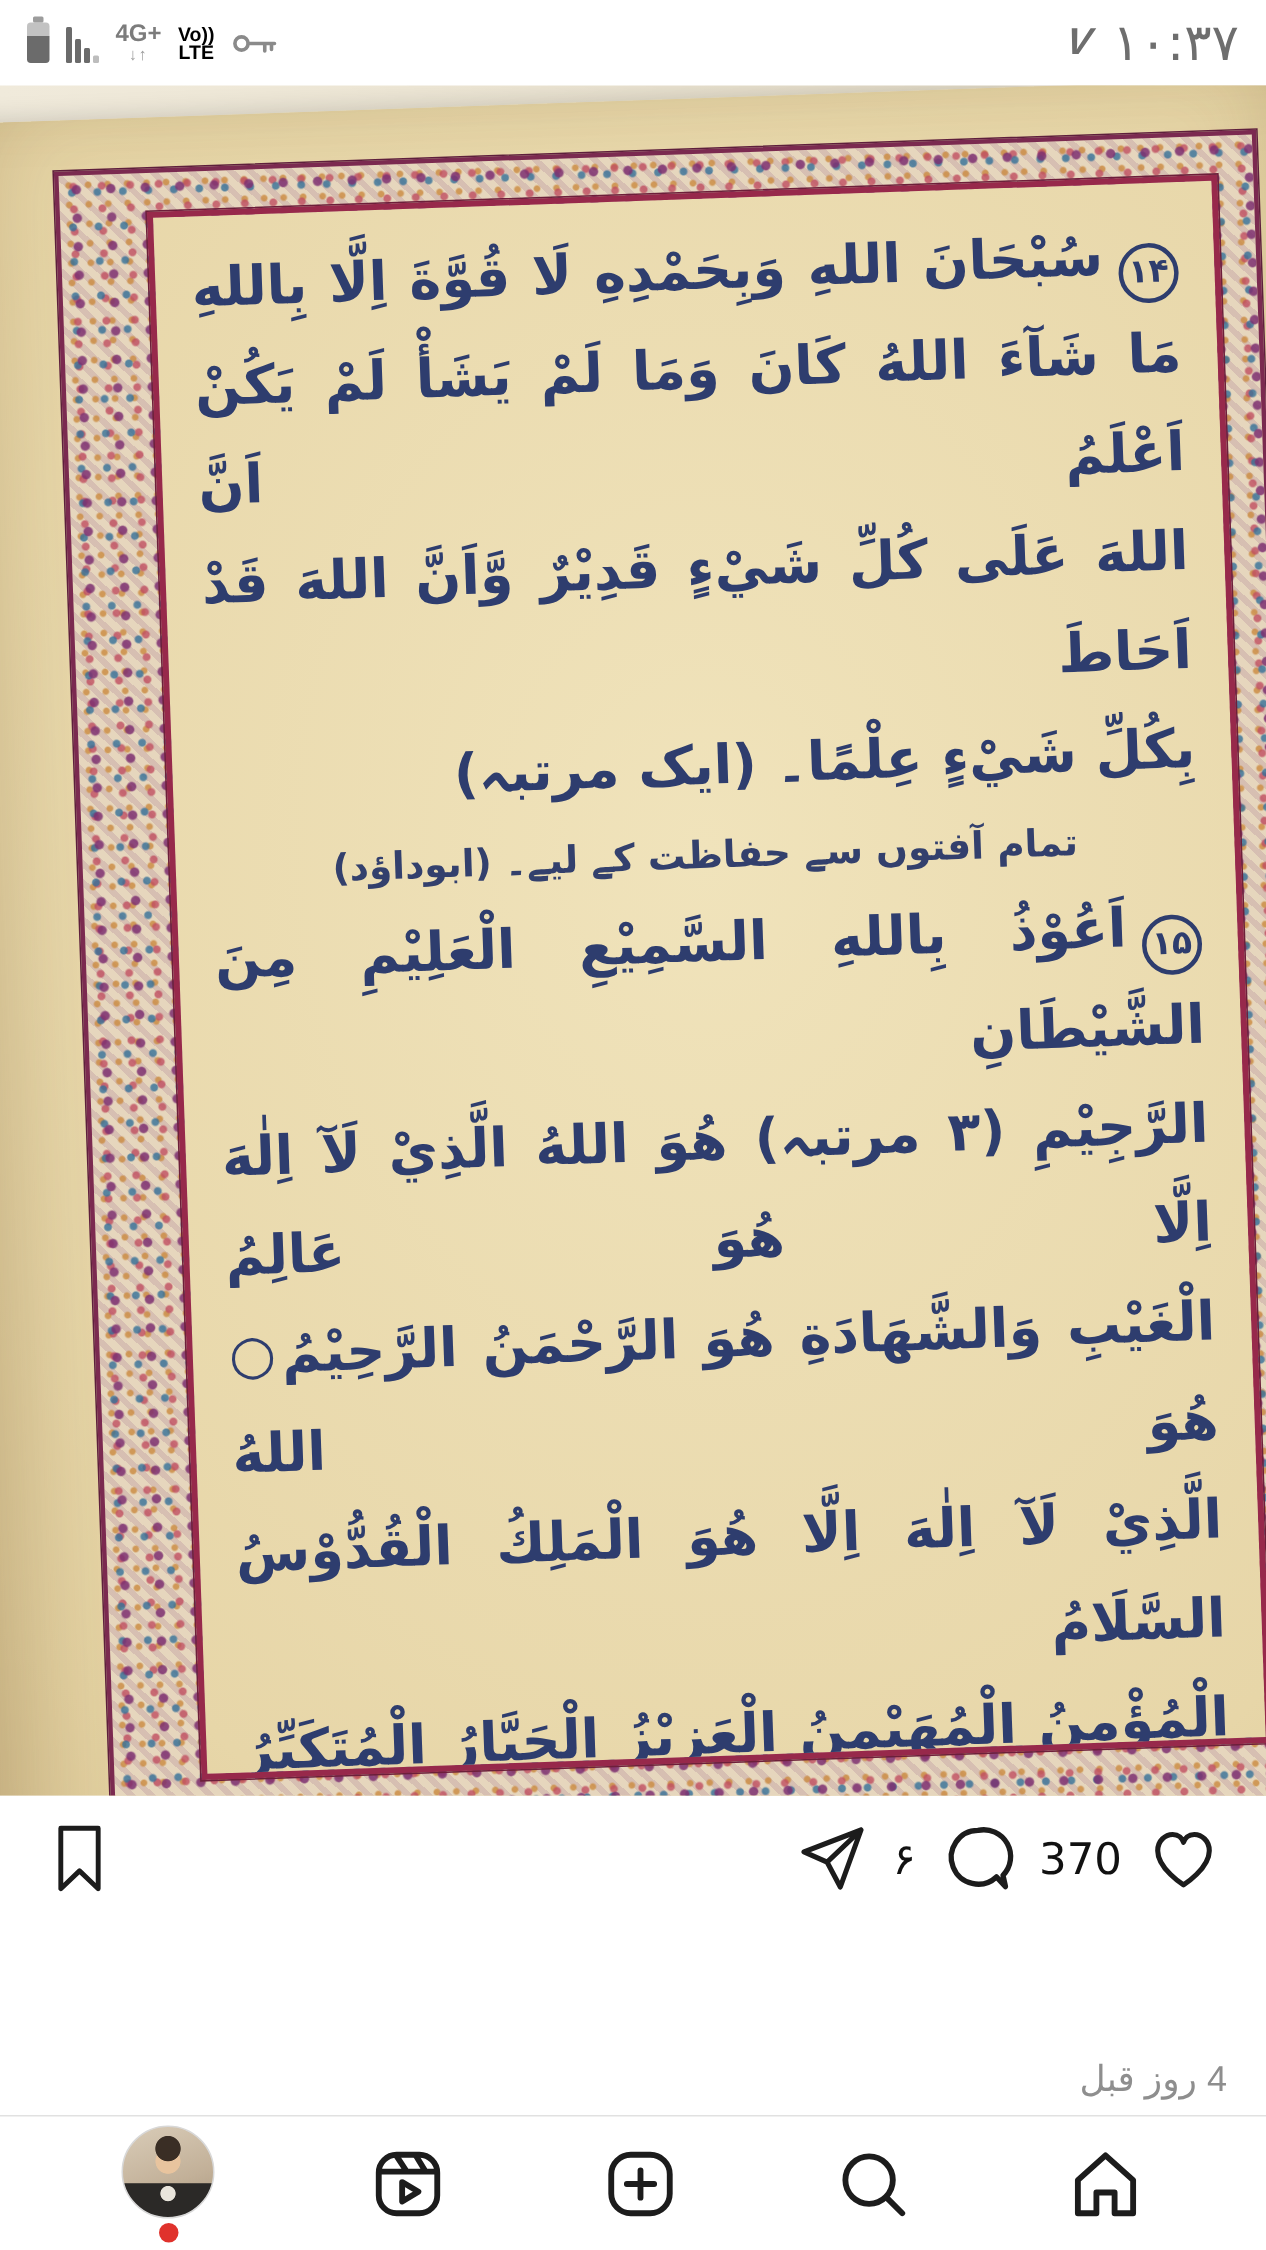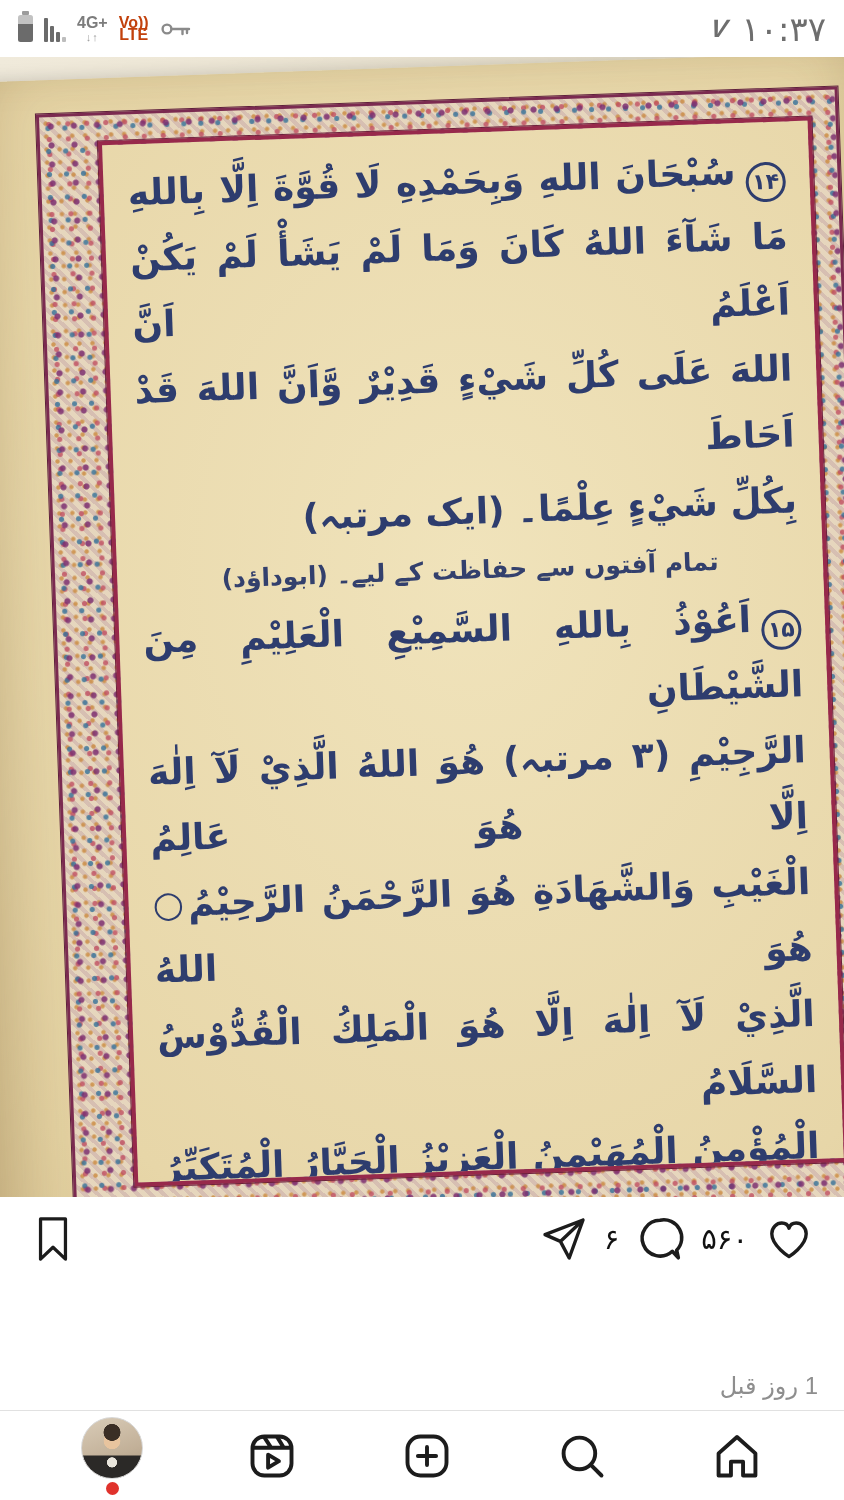--- a/index.html
+++ b/index.html
@@ -17,21 +17,21 @@
   .battery::before { content:""; position:absolute; top:-4px; left:4px; width:7px; height:4px;
     background:#9c9c9c; border-radius:1px; }
   .signal { display:flex; align-items:flex-end; gap:2px; height:26px; }
   .signal i { display:block; width:4px; background:#6b6b6b; border-radius:1px; }
   .signal i:nth-child(1){height:24px;} .signal i:nth-child(2){height:16px;}
   .signal i:nth-child(3){height:10px;} .signal i:nth-child(4){height:5px; background:#bdbdbd;}
   .netcol { display:flex; flex-direction:column; align-items:center; line-height:1; color:#7c7c7c; }
   .net-label { font-size:16px; font-weight:700; }
   .net-arrows { font-size:11px; color:#9d9d9d; margin-top:1px; letter-spacing:1px; }
   .volte { display:flex; flex-direction:column; align-items:center; line-height:12px;
-    font-size:16px; font-weight:700; color:#c2410c; }
+    font-size:13px; font-weight:700; color:#000000; }
   .keyicon { width:32px; height:22px; }
   .vpn { font-size:25px; font-weight:900; font-style:italic; color:#6e6e6e; transform:skewX(-8deg); }
   .clock { font-size:34px; color:#6e6e6e; font-family:"DejaVu Sans",sans-serif; }
 
   
   .photo { position:absolute; top:57px; left:0; width:844px; height:1140px; overflow:hidden;
     background:linear-gradient(105deg,#f0eadb 0%,#e9e1cd 55%,#e3d9c2 100%); }
   .page { position:absolute; left:-34px; top:8px; right:-22px; bottom:-64px;
     transform:rotate(-2deg); transform-origin:58% 42%;
     background:radial-gradient(120% 100% at 55% 40%, #eee0b6 0%, #e4d2a2 62%, #d4be8d 100%);
@@ -153,28 +153,28 @@
       <path d="M5.5 2.5 H18.5 V23.5 L12 17.3 L5.5 23.5 Z"></path>
     </svg>
     <div class="act-right">
       <svg class="icon" width="48" height="48" viewBox="0 0 24 24">
         <path d="M21.5 2.5 L10.2 13.2 M21.5 2.5 L14.6 21.5 L10.2 13.2 L2.5 9.8 Z"></path>
       </svg>
       <span class="count">۶</span>
       <svg class="icon" width="50" height="50" viewBox="0 0 24 24">
         <path d="M12 3 a8.6 8.6 0 1 1 -5.9 14.9 L3.2 21 l0.8 -3.6 A8.6 8.6 0 0 1 12 3 Z" transform="scale(-1,1) translate(-24,0)"></path>
       </svg>
-      <span class="count">۵۶۰</span>
+      <span class="count">370</span>
       <svg class="icon" width="50" height="48" viewBox="0 0 24 24">
         <path d="M12 20.8 C12 20.8 3.4 15.4 3.4 9.4 C3.4 6.1 5.9 4 8.4 4 C10.4 4 11.6 5.3 12 6.6 C12.4 5.3 13.6 4 15.6 4 C18.1 4 20.6 6.1 20.6 9.4 C20.6 15.4 12 20.8 12 20.8 Z"></path>
       </svg>
     </div>
   </div>
 
-  <div class="timestamp">1 روز قبل</div>
+  <div class="timestamp">4 روز قبل</div>
 
   <div class="bottom-nav">
     <div class="avatar-wrap nav-item">
       <div class="avatar"></div>
       <div class="red-dot"></div>
     </div>
     <div class="nav-item">
       <svg class="icon" width="52" height="52" viewBox="0 0 24 24">
         <rect x="3" y="3" width="18" height="18" rx="5.5"></rect>
         <path d="M3.6 8.2 H20.4 M8.5 3.4 L11.5 8 M14.5 3.4 L17.3 8"></path>

